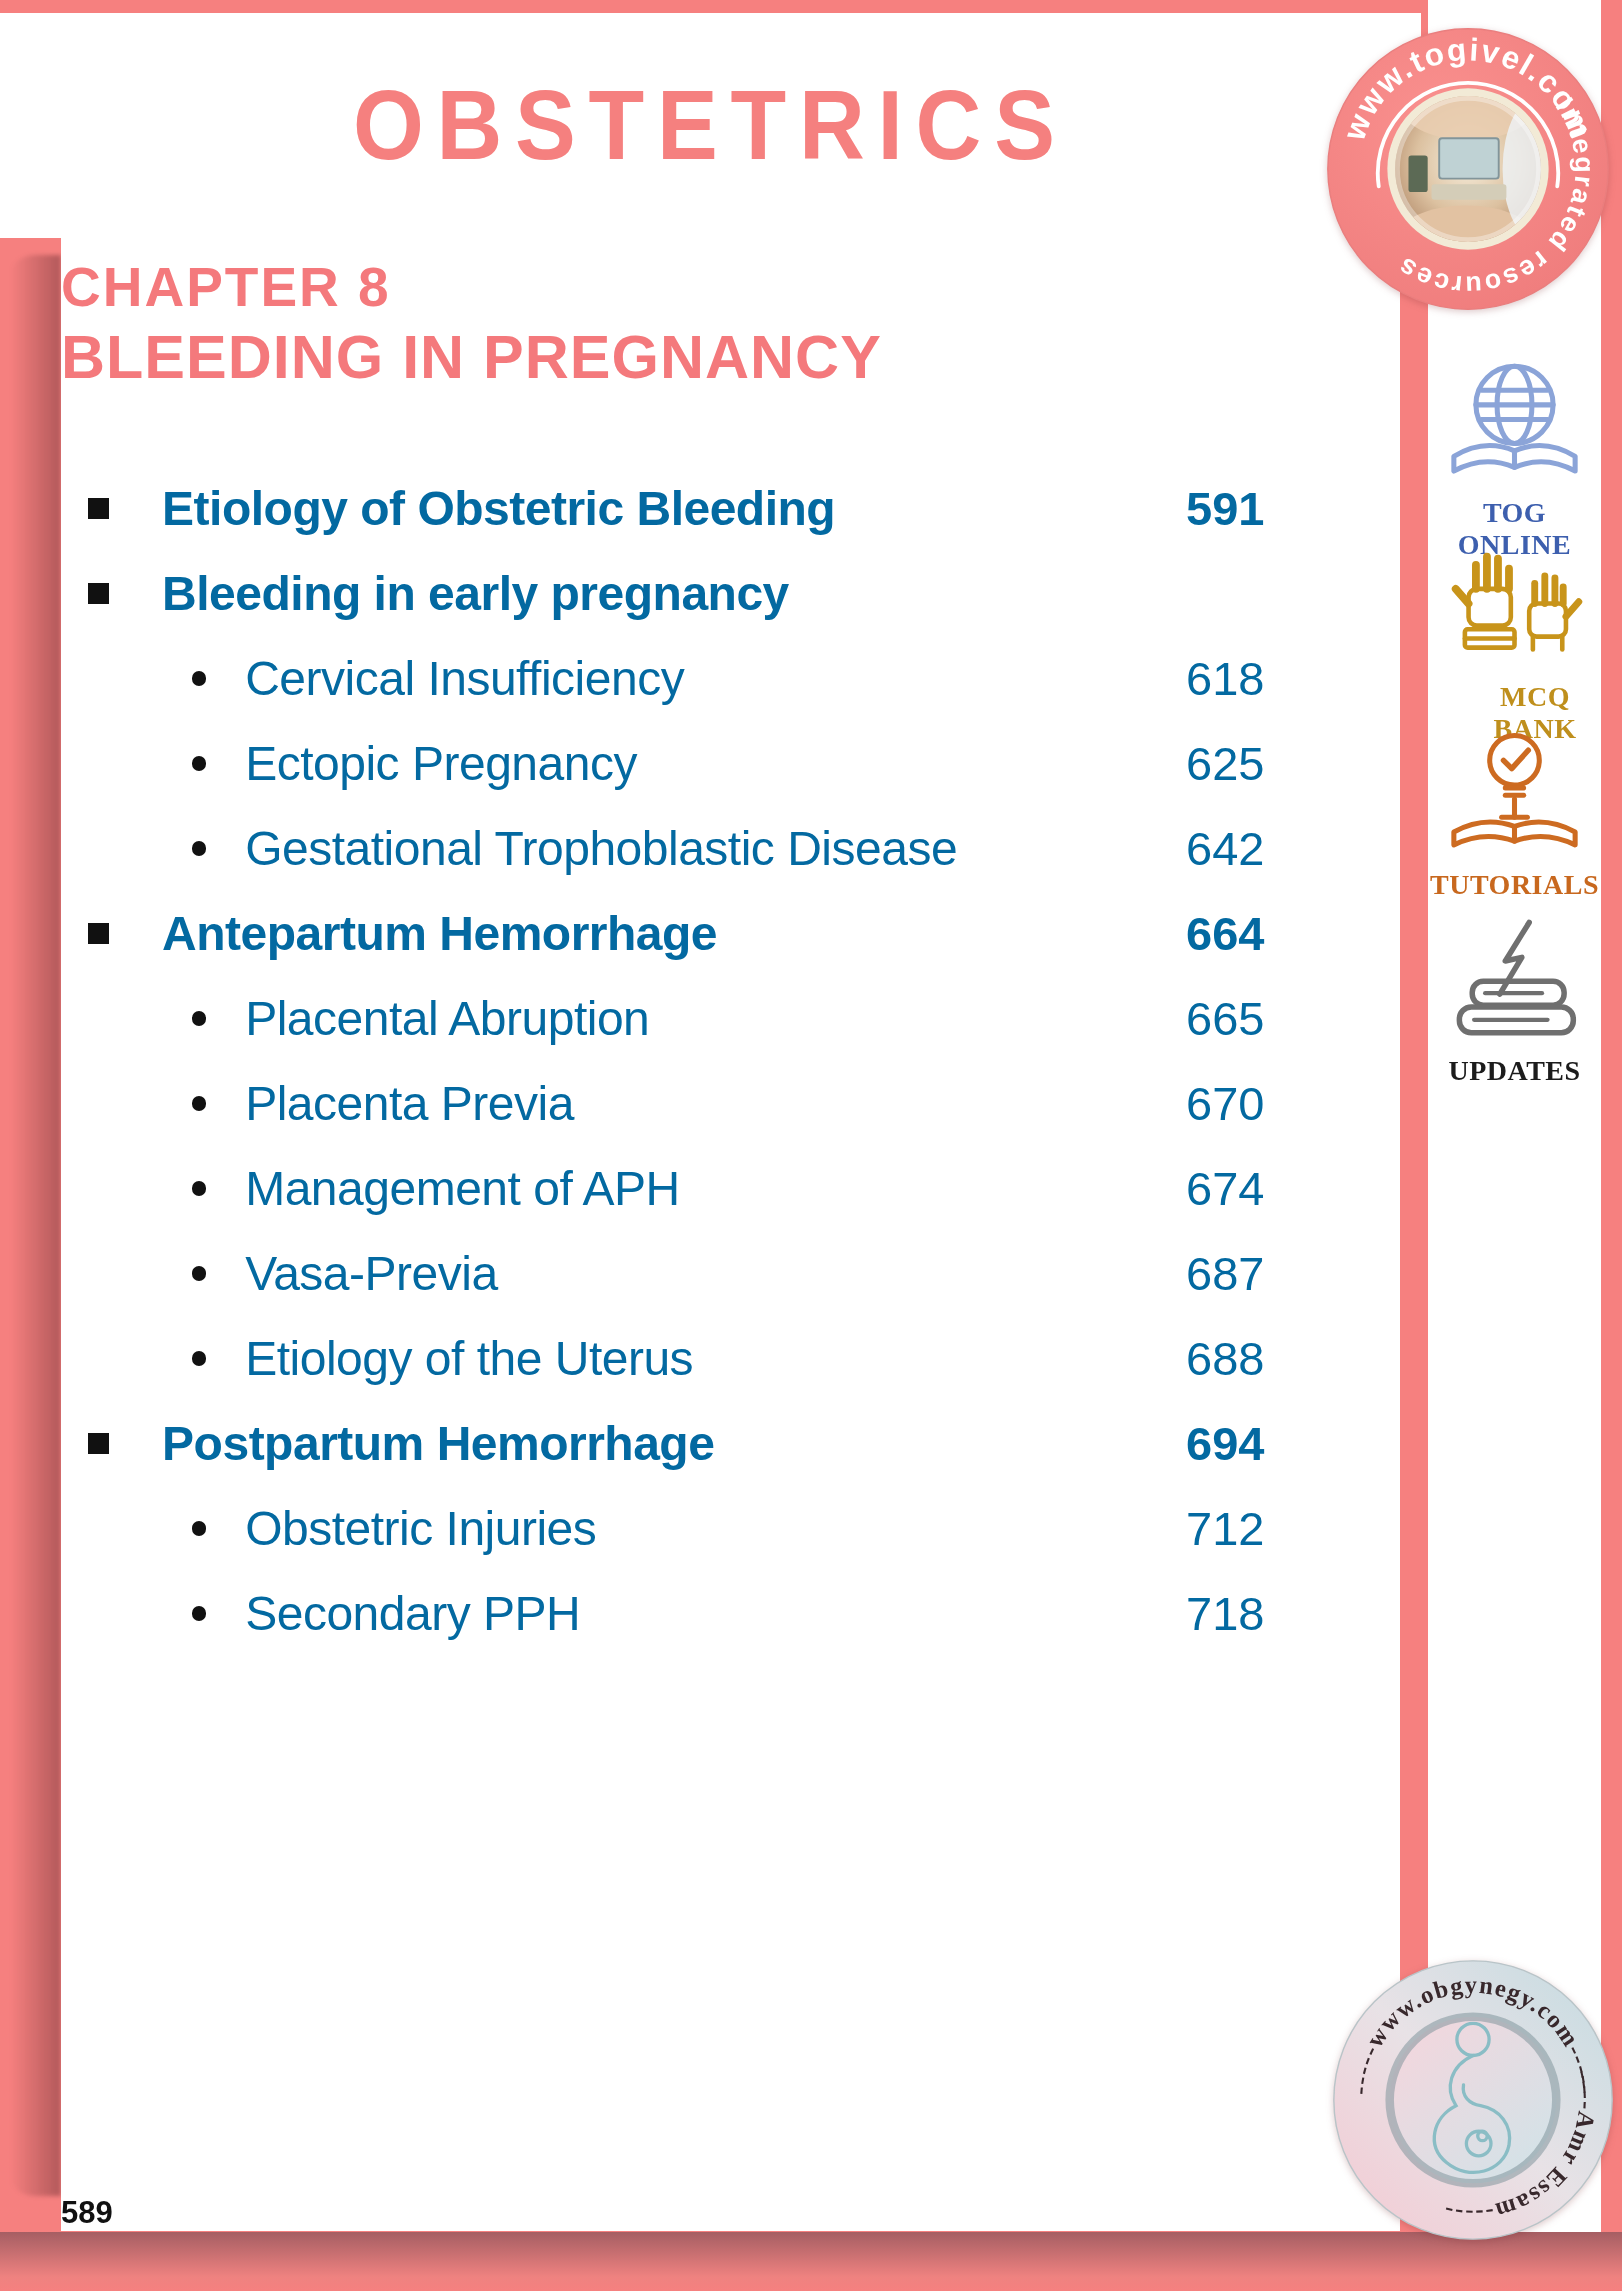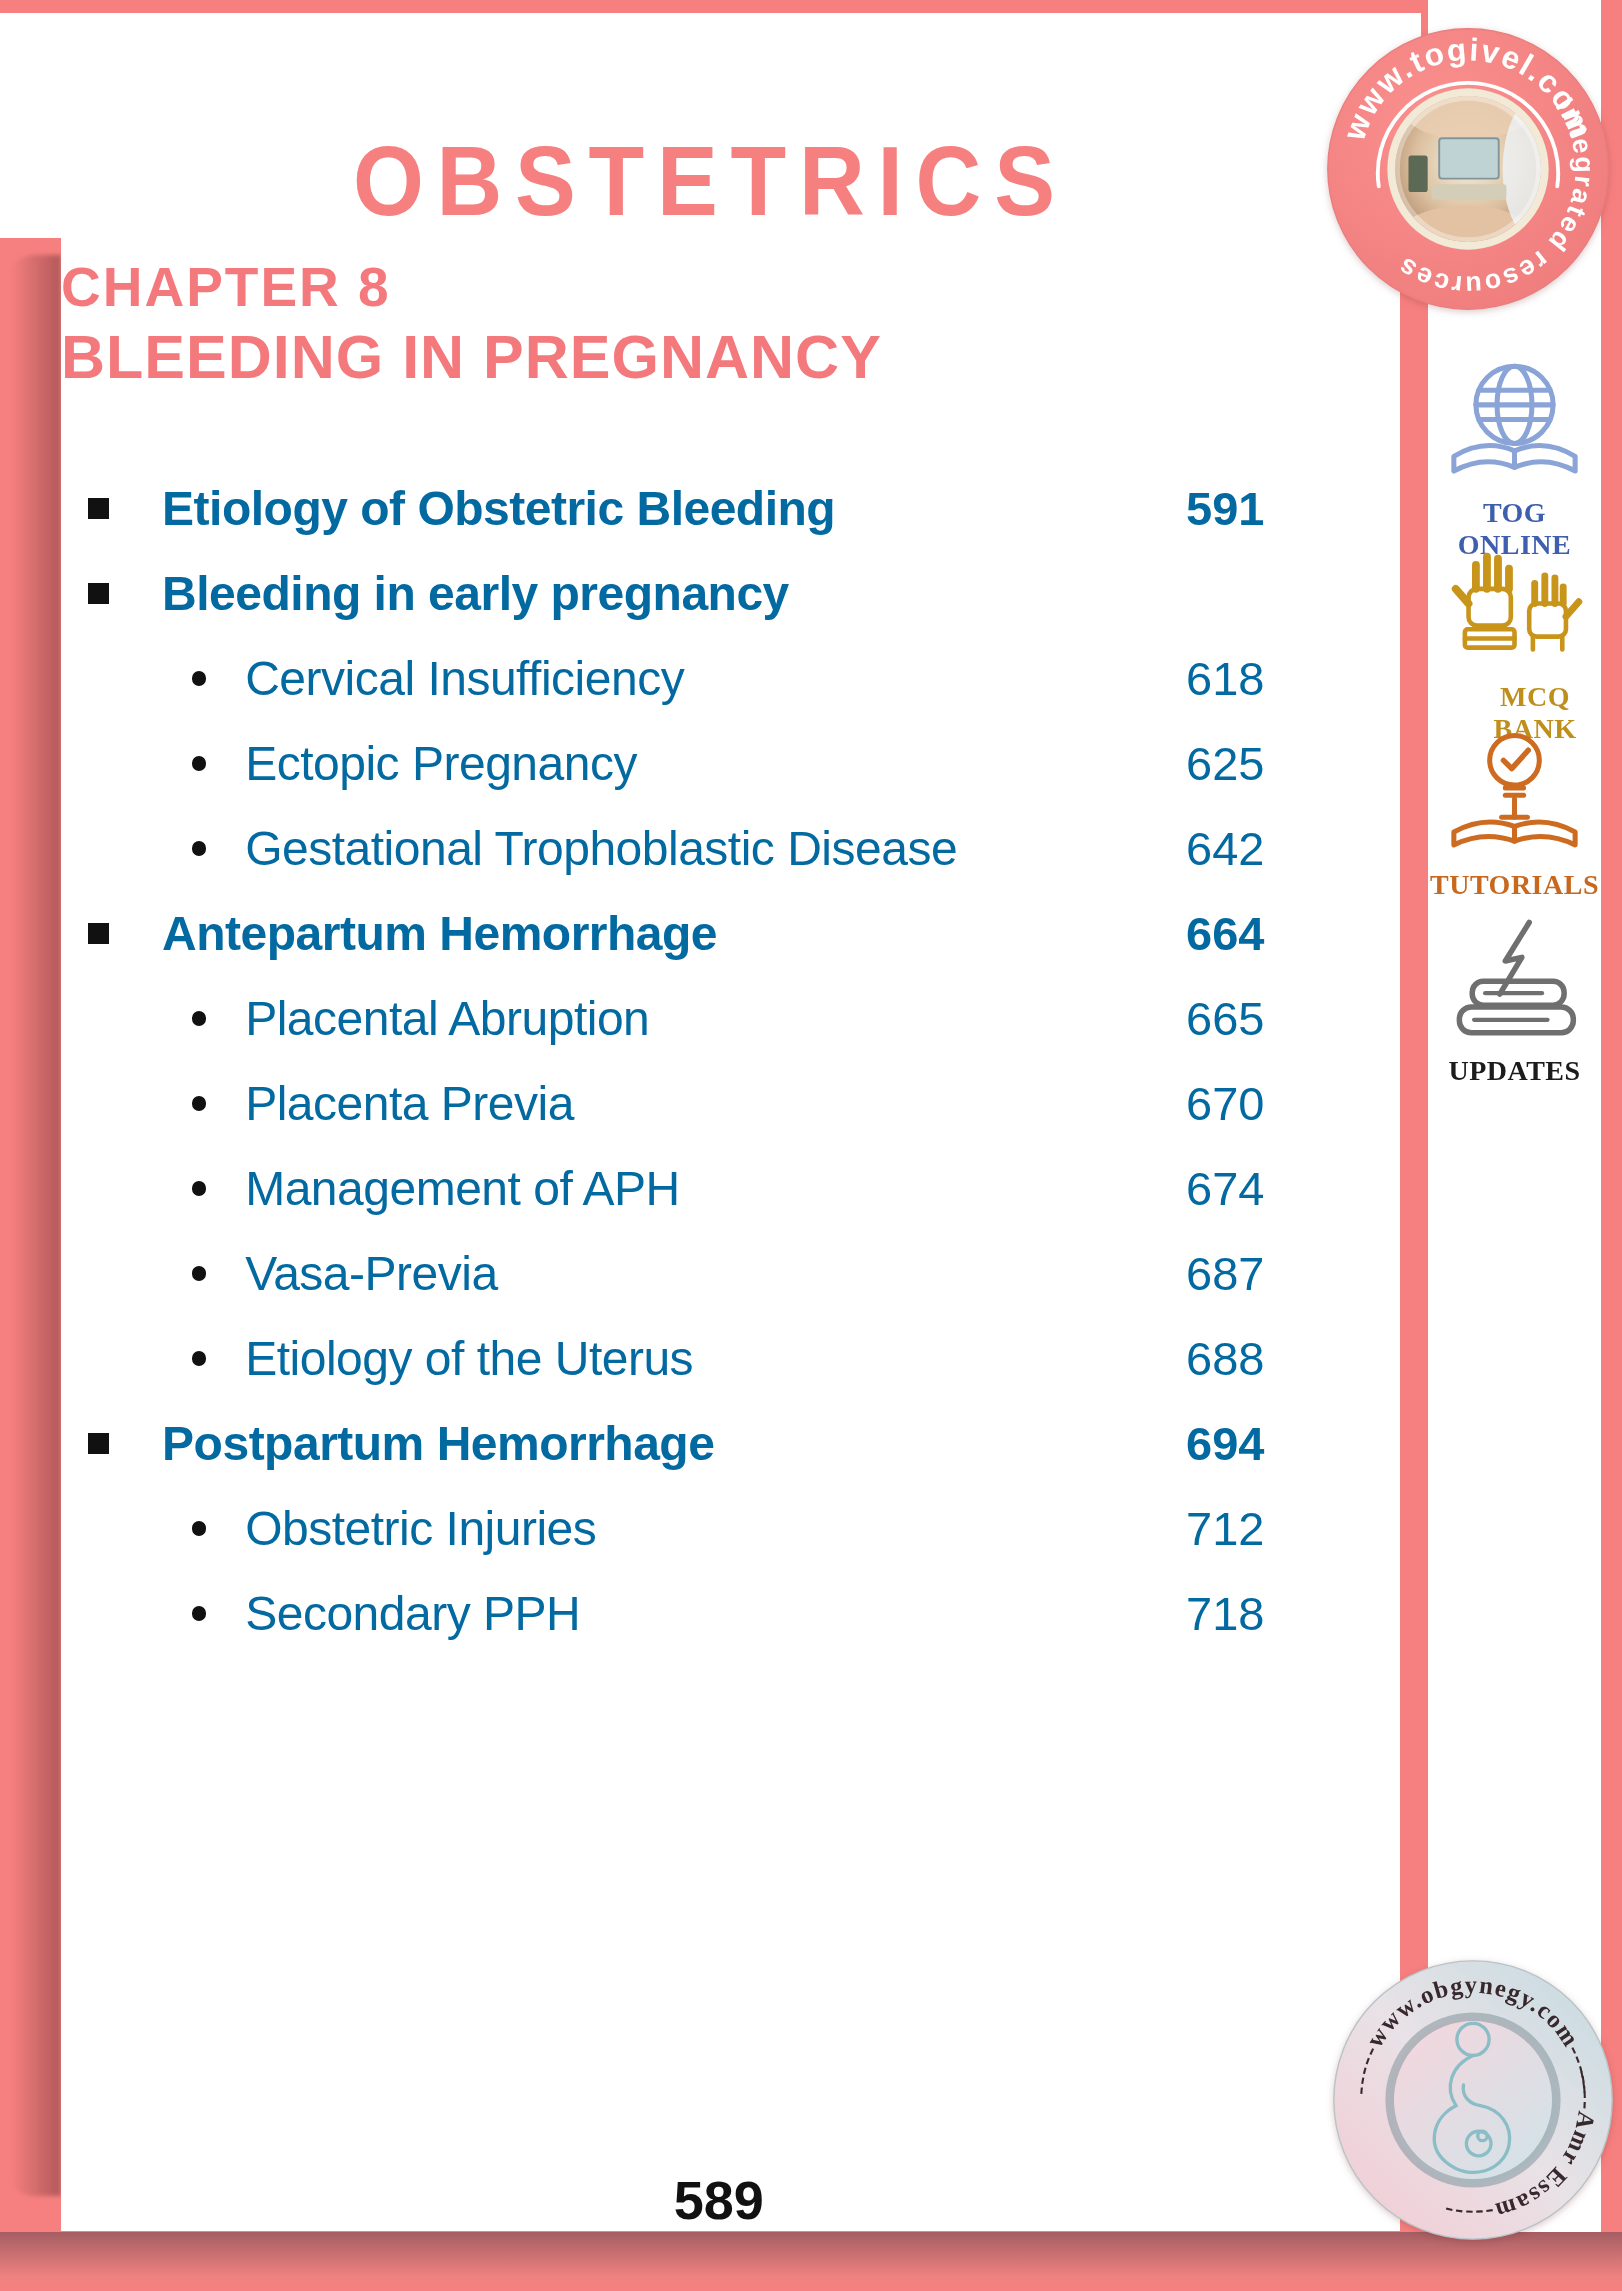--- a/index.html
+++ b/index.html
@@ -4,21 +4,21 @@
 <style>
   html,body{margin:0;padding:0;background:#f6807f;}
   .page{position:relative;width:1622px;height:2292px;background:#f6807f;
         font-family:"Liberation Sans",sans-serif;overflow:hidden;}
 
   
   .icon-col{position:absolute;left:1428px;top:0;width:173px;height:2232px;background:#ffffff;}
 
   
   .header-band{position:absolute;left:0;top:12.7px;width:1421px;height:225px;background:#ffffff;
-               display:flex;align-items:flex-end;justify-content:center;}
+               display:flex;align-items:center;justify-content:center;}
   .book-title{font-size:98px;font-weight:bold;color:#f5807f;letter-spacing:13.7px;
               transform:scaleX(.93);white-space:nowrap;}
 
   
   .card{position:absolute;left:61px;top:230px;width:1339px;height:2001px;background:#ffffff;}
 
   
   .left-shadow{position:absolute;left:5.9px;top:255px;width:55px;height:1941px;
                background:linear-gradient(to right, rgba(120,40,45,0) 8%, rgba(88,36,42,.40) 94%);
                border-radius:29px 0 0 29px;filter:blur(2px);}
@@ -32,23 +32,23 @@
   .toc{position:absolute;left:26.5px;top:236px;width:1177px;}
   .toc-row{height:85px;display:flex;align-items:center;color:#0369a1;}
   .toc-row .bullet{flex:0 0 auto;background:#111;}
   .toc-row.main .bullet{width:21.6px;height:21.6px;margin-right:53px;}
   .toc-row.sub  .bullet{width:14.7px;height:14.7px;border-radius:50%;margin-left:104px;margin-right:39px;}
   .toc-row .label{font-size:48px;letter-spacing:-0.5px;}
   .toc-row.main .label{font-weight:bold;}
   .toc-row .pagenum{margin-left:auto;font-size:47px;}
   .toc-row.main .pagenum{font-weight:bold;}
 
-  .footer-pagenum{position:absolute;left:0;width:100%;bottom:0px;text-align:center;
+  .footer-pagenum{position:absolute;left:0;width:100%;bottom:0px;text-align:left;
                   padding-right:23.5px;box-sizing:border-box;
-                  font-size:54px;font-weight:bold;color:#111;}
+                  font-size:31px;font-weight:bold;color:#111;}
 
   
   .bottom-band{position:absolute;left:0;top:2232px;width:1622px;height:60px;
                background:linear-gradient(#a55e63,#ef8280 75%,#f6807f);}
 
   
   .side-link{position:absolute;left:1428px;width:173px;text-align:center;cursor:pointer;}
   .side-link svg{display:block;margin:0 auto;width:147px;height:142px;}
   .side-label{font-family:"Liberation Serif",serif;font-weight:bold;font-size:28px;
               letter-spacing:0.5px;margin-top:0px;}

